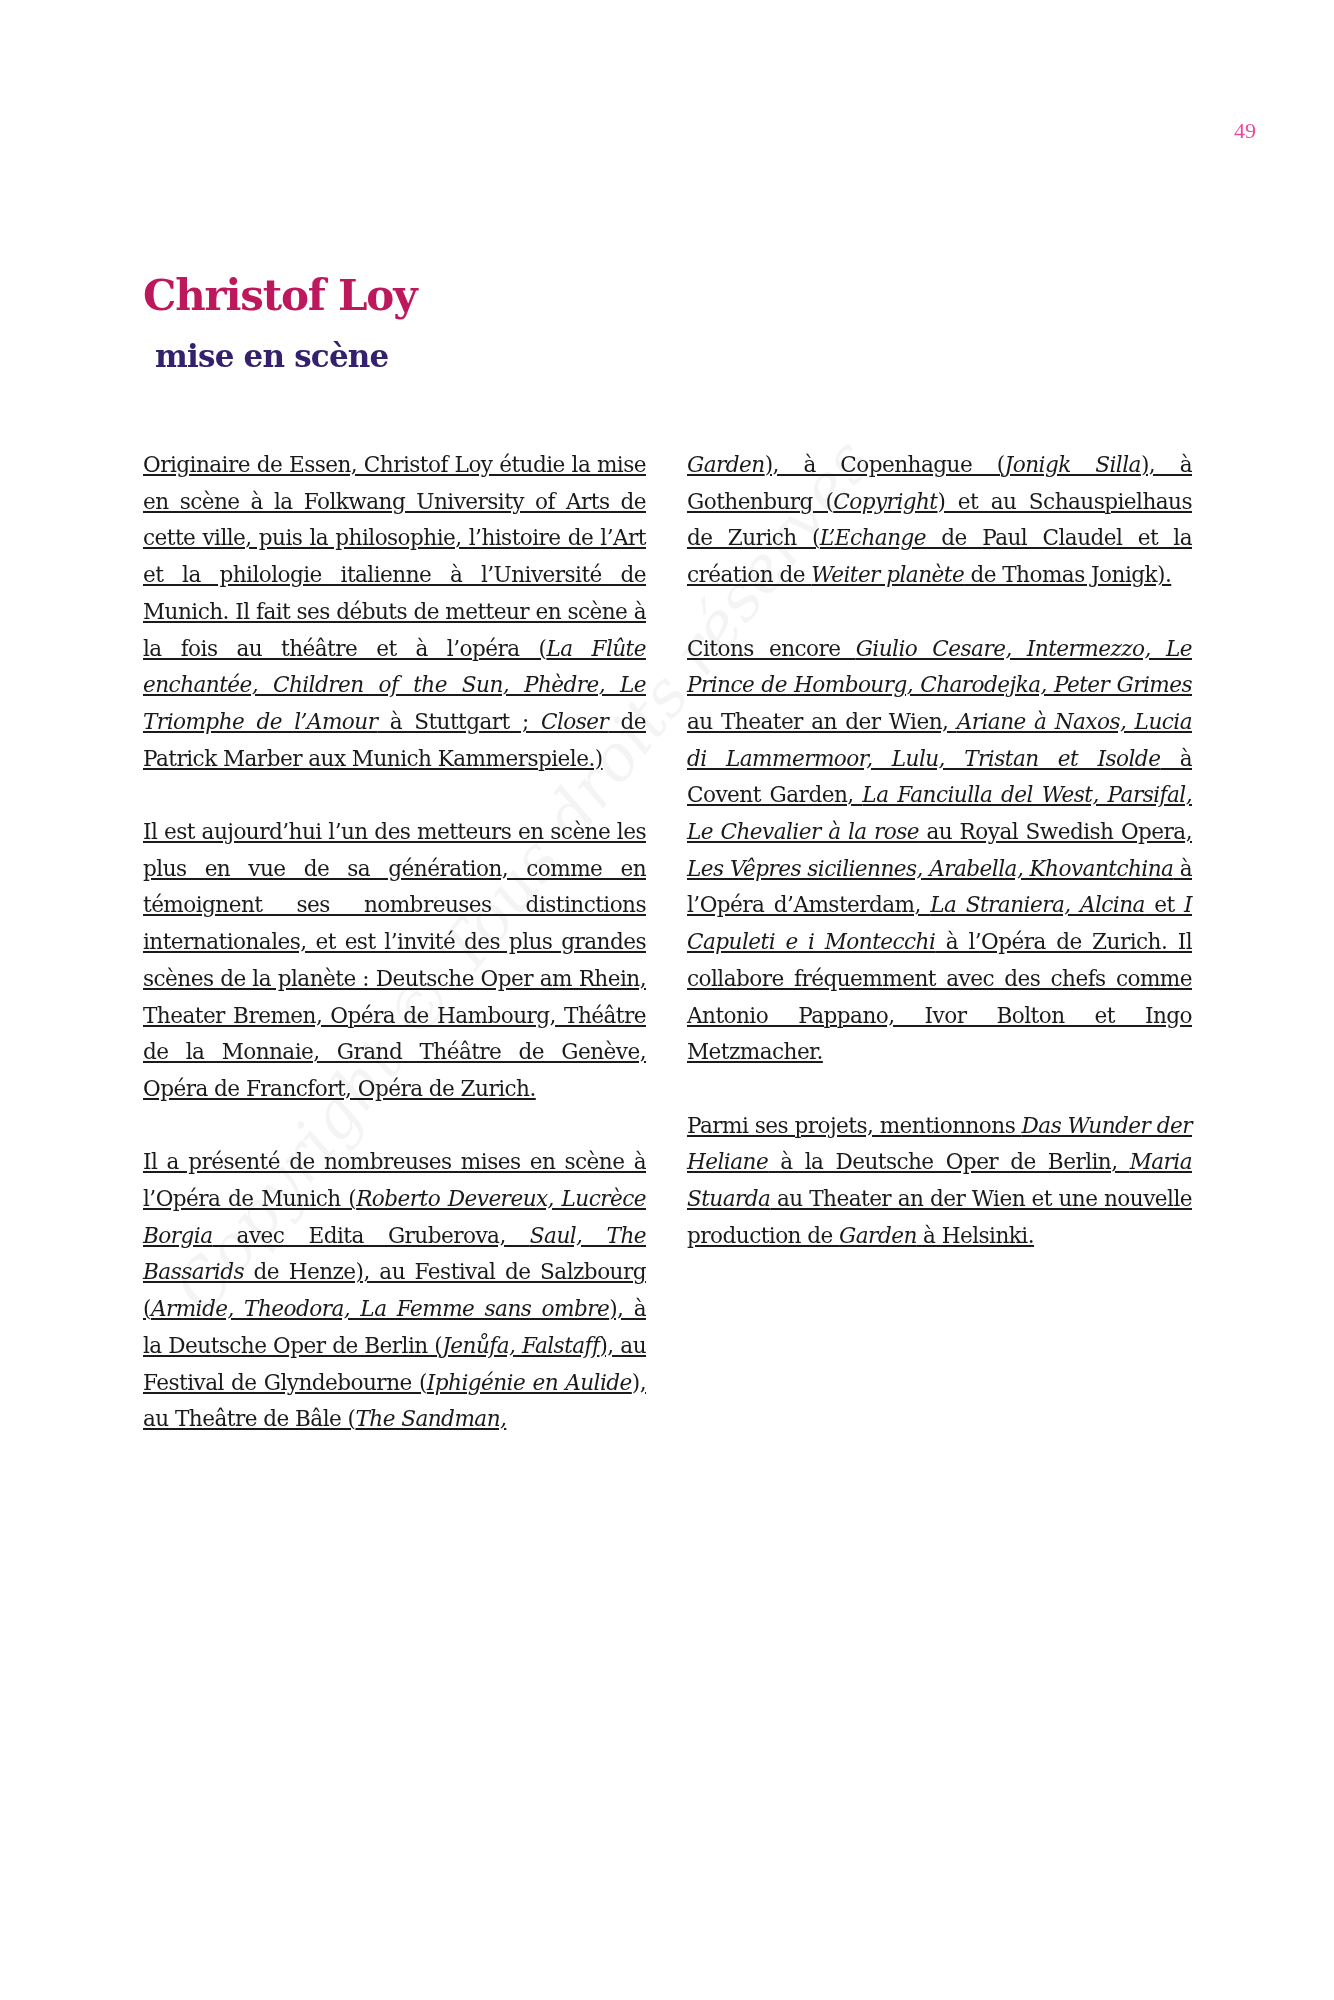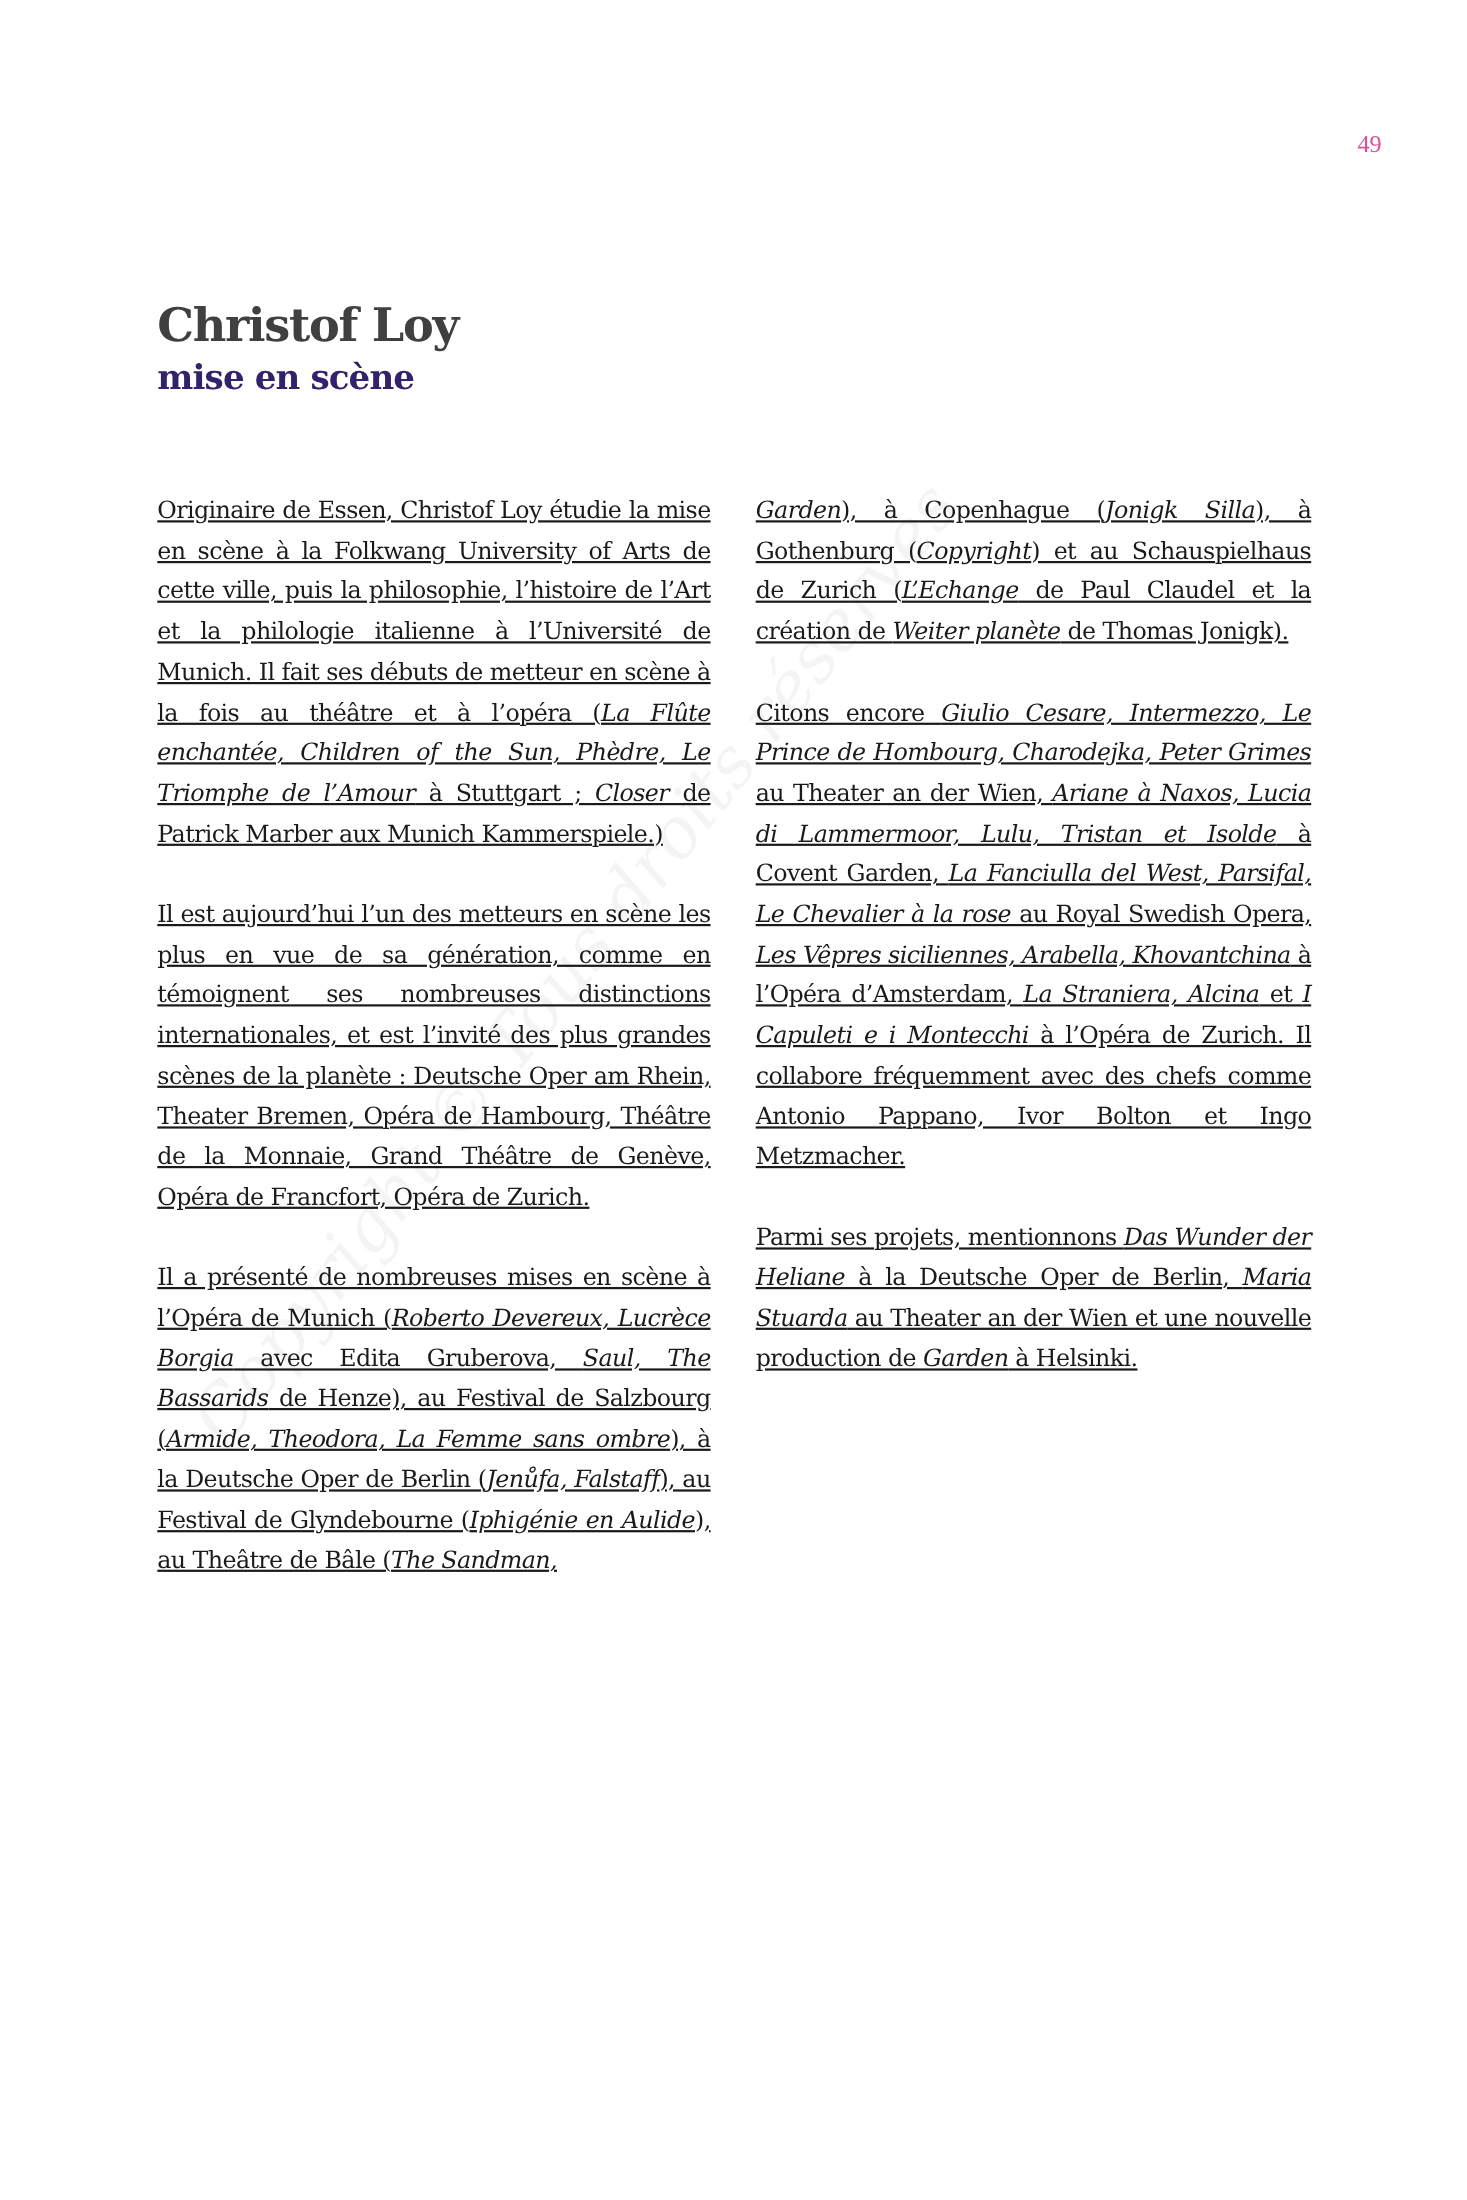--- a/index.html
+++ b/index.html
@@ -1,20 +1,20 @@
 <!DOCTYPE html>
 <html><head>
 <meta charset="utf-8">
 <style>
   html, body { margin: 0; padding: 0; background: #ffffff; }
   body { width: 1334px; height: 2000px; position: relative; overflow: hidden; font-family: "DejaVu Serif", "Liberation Serif", serif; color: #1a1a1a; }
   .page-number { position: absolute; top: 118px; right: 78px; font-size: 22px; font-family: "Liberation Serif", serif; color: #ec4899; }
   .header { position: absolute; left: 143px; top: 270px; }
-  .title { margin: 0; font-family: "DejaVu Serif", serif; font-weight: bold; font-size: 42px; letter-spacing: -1.2px; color: #404040; line-height: 52px; }
-  .subtitle { margin: 0; font-family: "DejaVu Serif", serif; font-weight: bold; font-size: 31px; letter-spacing: -0.8px; color: #34216e; line-height: 44px; }
+  .title { margin: 0; font-family: "DejaVu Serif", serif; font-weight: bold; font-size: 42px; letter-spacing: -1.2px; color: #be185d; line-height: 52px; }
+  .subtitle { margin: 12px; font-family: "DejaVu Serif", serif; font-weight: bold; font-size: 31px; letter-spacing: -0.8px; color: #34216e; line-height: 44px; }
   .column { position: absolute; top: 447px; width: 503px; font-family: "DejaVu Serif", serif; font-size: 21.6px; line-height: 36.7px; text-align: justify; letter-spacing: -0.55px; word-spacing: 0px; }
   .col-left { left: 143px; }
   .col-right { left: 687px; width: 505px; }
   .para { margin: 0 0 36.7px 0; hyphens: none; text-decoration: underline; }
   .para .it { font-style: italic; }
   .watermark { position: absolute; left: 160px; top: 1280px; transform: rotate(-52deg); transform-origin: left top; font-family: "DejaVu Serif", serif; font-style: italic; font-size: 64px; color: rgba(0,0,0,0.045); white-space: nowrap; pointer-events: none; }
 </style>
 </head>
 <body>
 

